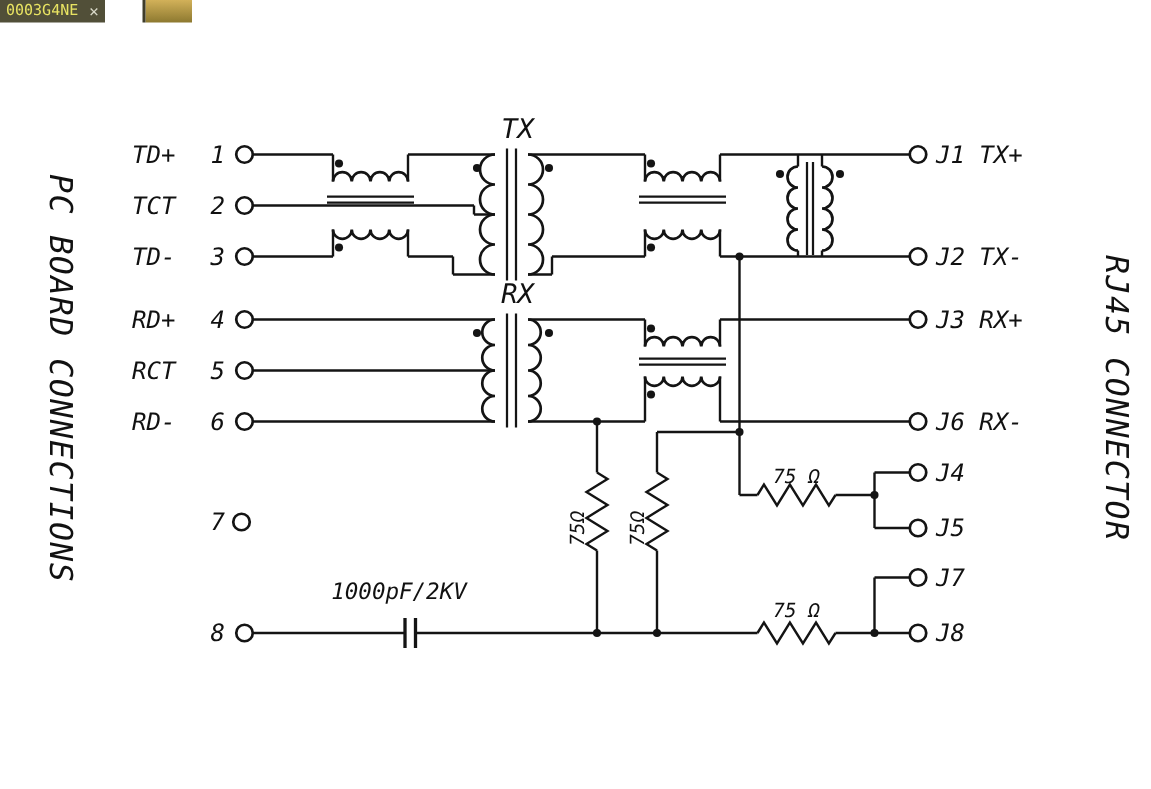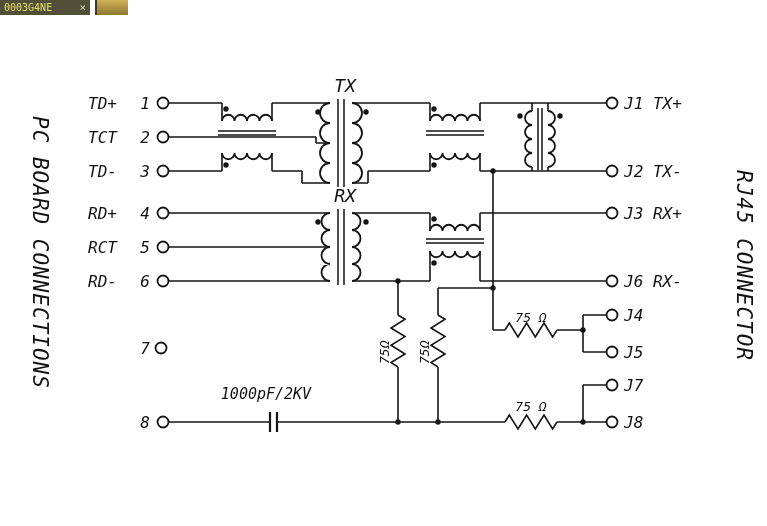--- a/index.html
+++ b/index.html
@@ -1,19 +1,19 @@
 <!DOCTYPE html>
 <html><head>
 <meta charset="utf-8">
 <style>
   html,body{margin:0;padding:0;background:#ffffff;}
   .stage{position:relative;width:767px;height:526px;background:#ffffff;overflow:hidden;
          font-family:"DejaVu Sans Mono", monospace;}
   .tabbar{position:absolute;top:0;left:0;width:100%;height:15px;}
-  .tab1{position:absolute;left:0;top:0;width:90px;height:15px;background:#514f38;
+  .tab1{position:absolute;left:0;top:0;width:70px;height:15px;background:#514f38;
         color:#e8e362;font:10px "DejaVu Sans Mono",monospace;display:flex;align-items:center;
         padding:0 4px;box-sizing:border-box;gap:4px;}
   .tab1 .lbl{flex:1;overflow:hidden;white-space:nowrap;}
   .tab1 .close{color:#d8d8c8;cursor:default;font-size:11px;line-height:1;}
   .tab2{position:absolute;left:95px;top:0;width:33px;height:15px;
         background:linear-gradient(180deg,#d2b159,#8d7930);border-left:2px solid #3f3d2a;box-sizing:border-box;}
   svg{position:absolute;left:0;top:0;}
   svg text{font-family:"DejaVu Sans Mono",monospace;font-style:italic;fill:#111;}
   .wire{stroke:#141414;stroke-width:1.6;fill:none;}
   .coil{stroke:#141414;stroke-width:1.8;fill:none;}

